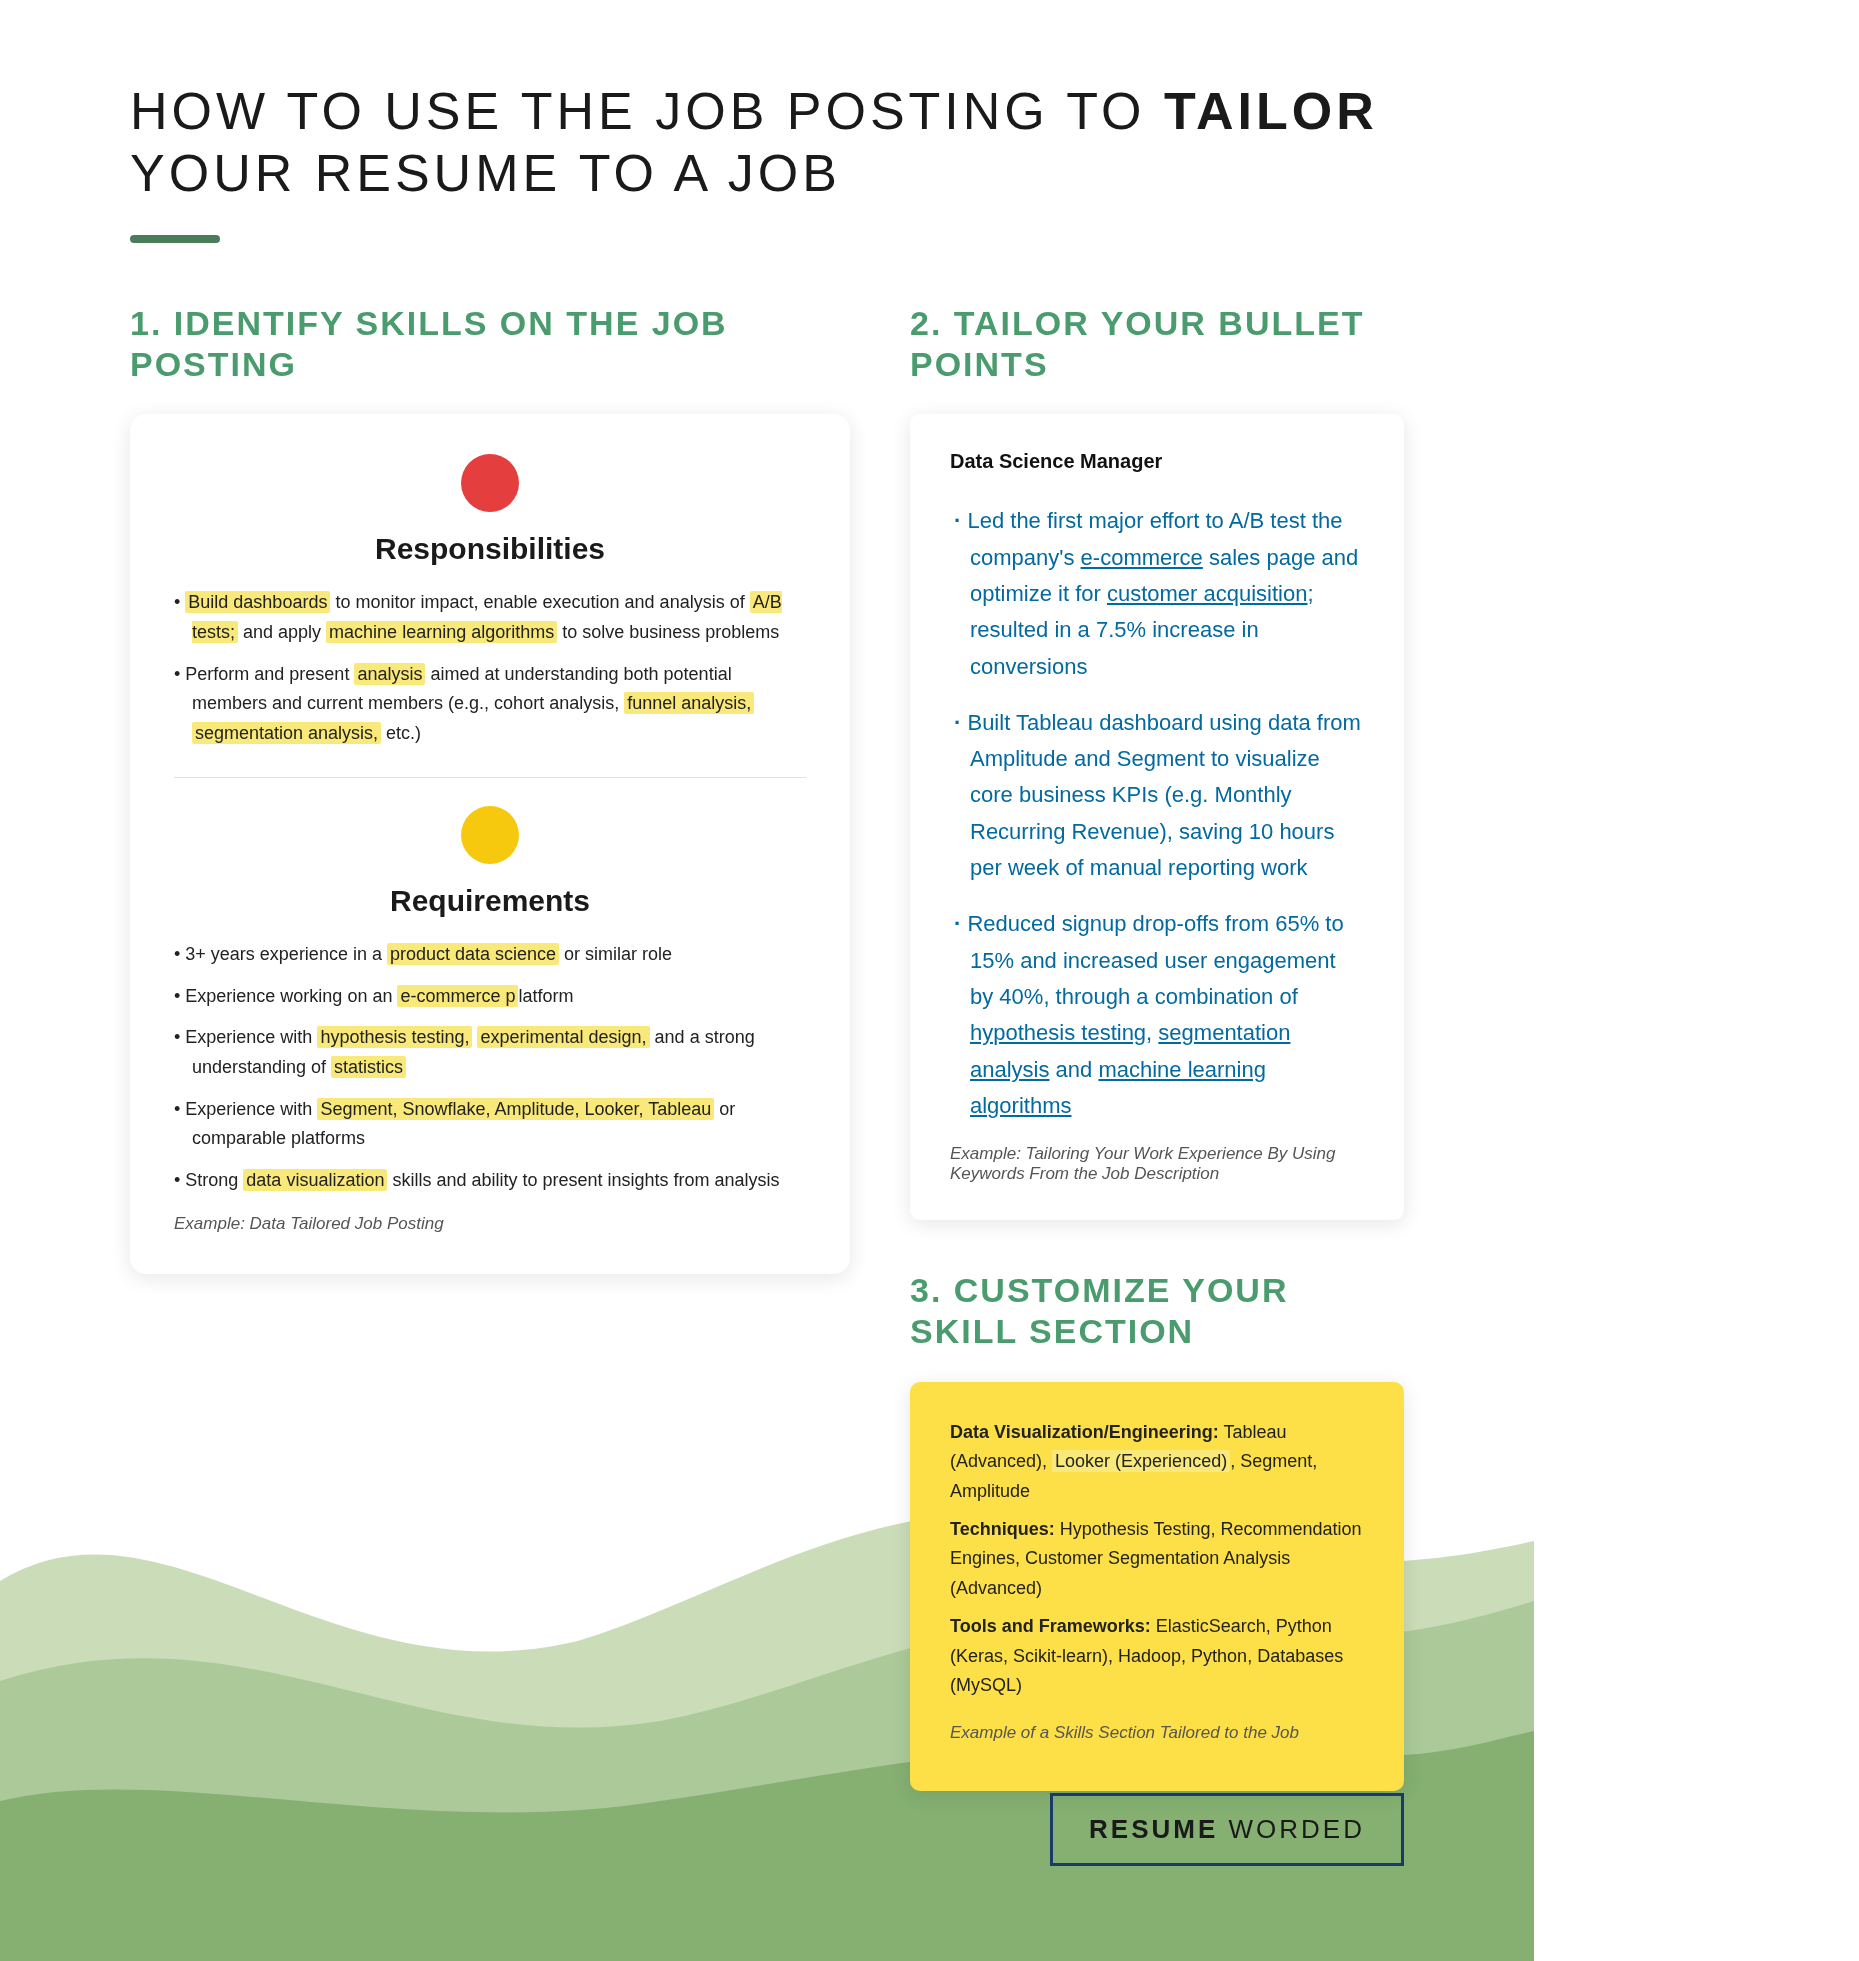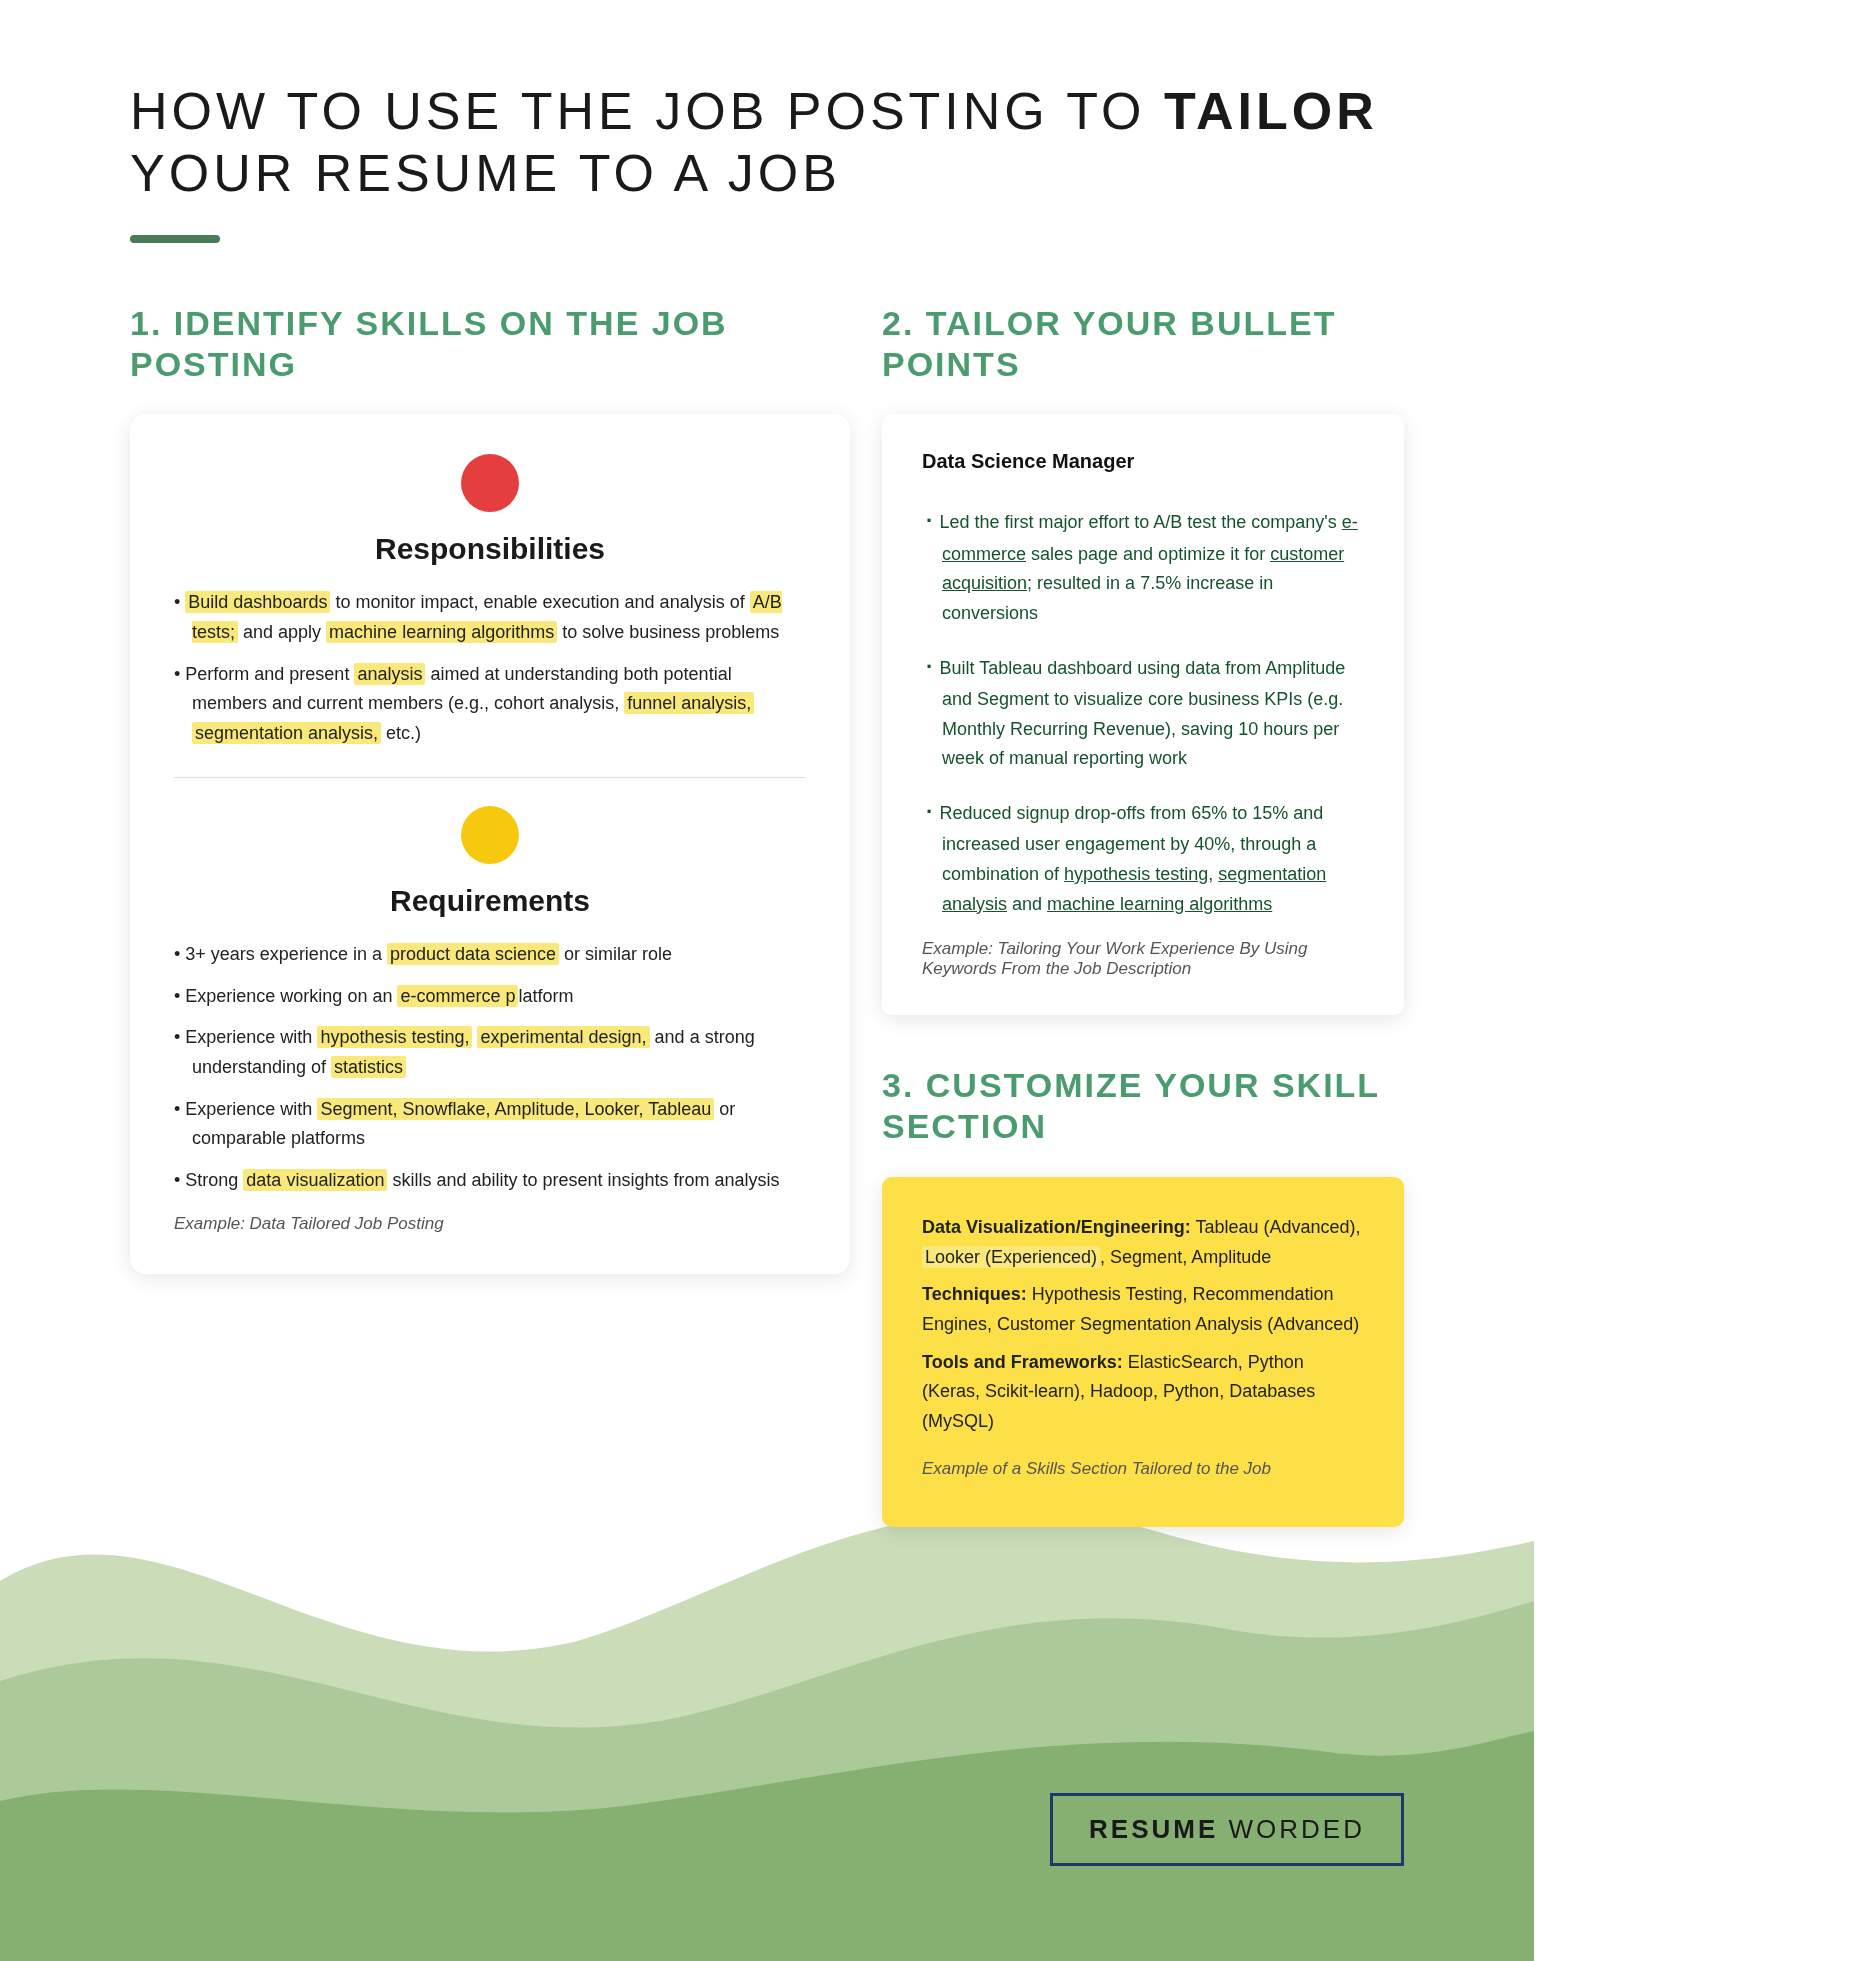--- a/index.html
+++ b/index.html
@@ -54,21 +54,21 @@
       width: 90px;
       height: 8px;
       background: #4a7c59;
       margin-bottom: 60px;
       border-radius: 4px;
     }
 
     
     .two-col {
       display: flex;
-      gap: 32px;
+      gap: 60px;
       align-items: flex-start;
     }
 
     .col-left {
       flex: 0 0 720px;
     }
 
     .col-right {
       flex: 1;
     }
@@ -169,22 +169,22 @@
 
     .job-title-bold {
       font-weight: 800;
       font-size: 20px;
       margin-bottom: 30px;
       color: #111;
     }
 
     .bullet-right {
       margin-bottom: 20px;
-      font-size: 18px;
-      color: #14532d;
+      font-size: 22px;
+      color: #0369a1;
       line-height: 1.65;
       padding-left: 20px;
       text-indent: -16px;
     }
 
     .bullet-right::before {
       content: '· ';
       font-size: 22px;
       font-weight: bold;
     }

